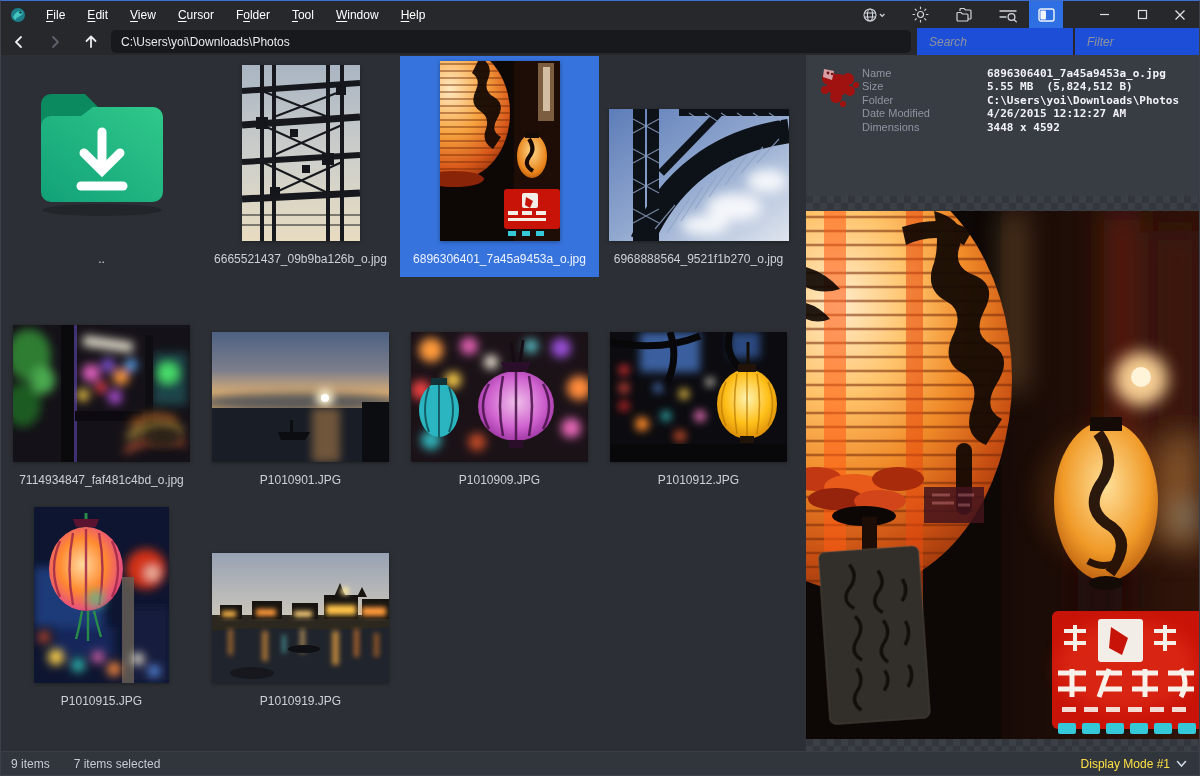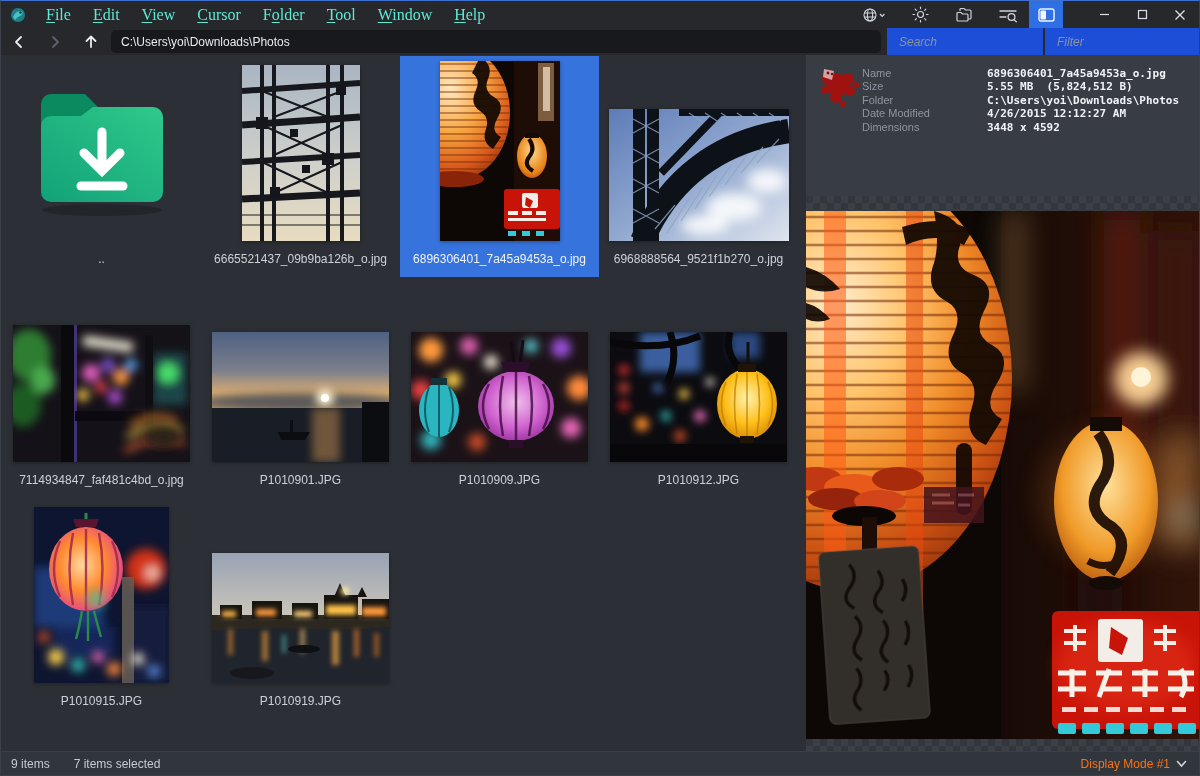--- a/index.html
+++ b/index.html
@@ -6,38 +6,38 @@
   html,body { width:1200px; height:776px; background:#1a1b1e; font-family:"Liberation Sans", sans-serif; }
   .window{
     position:relative; width:1200px; height:776px; background:#2c3036; overflow:hidden;
     border:1px solid #3c4048; border-top:1px solid #3f6fd0;
   }
   
   .titlebar{ position:absolute; left:0; top:0; right:0; height:27px; background:#26282c;
     display:flex; align-items:center; }
   .app-icon{ width:18px; height:18px; margin:0 10px 0 8px; flex:0 0 auto; }
   .menubar{ display:flex; align-items:center; gap:4px; }
-  .menu-item{ color:#5eead4; font-size:16px; padding:4px 9px; border-radius:4px; cursor:default;font-family:Liberation Serif, serif; }
+  .menu-item{ color:#ffffff; font-size:12px; padding:4px 9px; border-radius:4px; cursor:default; }
   .menu-item u{ text-decoration:underline; text-underline-offset:2px; }
   .tb-right{ margin-left:auto; display:flex; align-items:center; height:27px; }
   .tb-btn{ width:30px; height:23px; display:flex; align-items:center; justify-content:center;
     border-radius:4px; margin:0 2px; }
   .tb-btn.active{ background:#2f6fe4; width:34px; height:27px; border-radius:0; margin:0 6px 0 4px; }
   .win-btn{ width:38px; height:27px; display:flex; align-items:center; justify-content:center; }
   
   .toolbar{ position:absolute; left:0; top:27px; right:0; height:27px; background:#26282c;
     display:flex; align-items:stretch; }
   .nav-btn{ width:36px; display:flex; align-items:center; justify-content:center; }
   .addressbar{ flex:1; background:#17191d; border-radius:5px; margin:2px 4px 2px 2px;
     display:flex; align-items:center; padding:0 10px; }
   .addressbar input{ width:100%; background:transparent; border:none; outline:none;
     color:#e7eaee; font-size:12px; font-family:"Liberation Sans",sans-serif; }
   .searchbox,.filterbox{ background:#1d4ed8; margin:0 0 0 2px; display:flex; align-items:center; padding:0 12px; }
   .searchbox{ width:156px; }
-  .filterbox{ width:154px; }
+  .filterbox{ width:124px; }
   .searchbox input,.filterbox input{ width:100%; background:transparent; border:none; outline:none;
     color:#e7eaee; font-size:12px; font-style:italic; font-family:"Liberation Sans",sans-serif; }
   .searchbox input::placeholder,.filterbox input::placeholder{ color:#8d939c; font-style:italic; }
   
   .gallery{ position:absolute; left:0; top:54px; width:805px; height:698px; background:#2c3036;
     display:grid; grid-template-columns:repeat(4,199px); grid-auto-rows:221px; padding:1px 0 0 1px; overflow:hidden; }
   .cell{ display:flex; flex-direction:column; align-items:center; justify-content:flex-end;
     padding-bottom:10px; cursor:default; }
   .cell.selected{ background:#3673dd; }
   .cell .thumb{ margin-bottom:10px; display:block; box-shadow:0 1px 4px rgba(0,0,0,.35); }
@@ -59,21 +59,21 @@
     background-image:linear-gradient(45deg,#3b3f46 25%,transparent 25%,transparent 75%,#3b3f46 75%),
                      linear-gradient(45deg,#3b3f46 25%,transparent 25%,transparent 75%,#3b3f46 75%);
     background-size:14px 14px; background-position:0 0,7px 7px; }
   .checker.top{ top:141px; height:15px; }
   .checker.bottom{ top:684px; height:14px; }
   .preview{ position:absolute; left:0; top:156px; width:395px; height:528px; overflow:hidden; }
   
   .statusbar{ position:absolute; left:0; bottom:0; right:0; height:24px; background:#31353c;
     border-top:1px solid #3a3e45; display:flex; align-items:center; font-size:12px; color:#c6cbd3; }
   .statusbar .st-left{ display:flex; gap:24px; padding-left:10px; }
-  .statusbar .st-right{ margin-left:auto; display:flex; align-items:center; gap:6px; padding-right:12px; color:#f97316; }
+  .statusbar .st-right{ margin-left:auto; display:flex; align-items:center; gap:6px; padding-right:12px; color:#fde047; }
   svg{ display:block; }
 </style>
 </head>
 <body>
 
 <div class="window">
 
   <div class="titlebar">
     <svg class="app-icon" viewBox="0 0 18 18">
       <circle cx="9" cy="9" r="7" fill="#1d7f8a"></circle>

